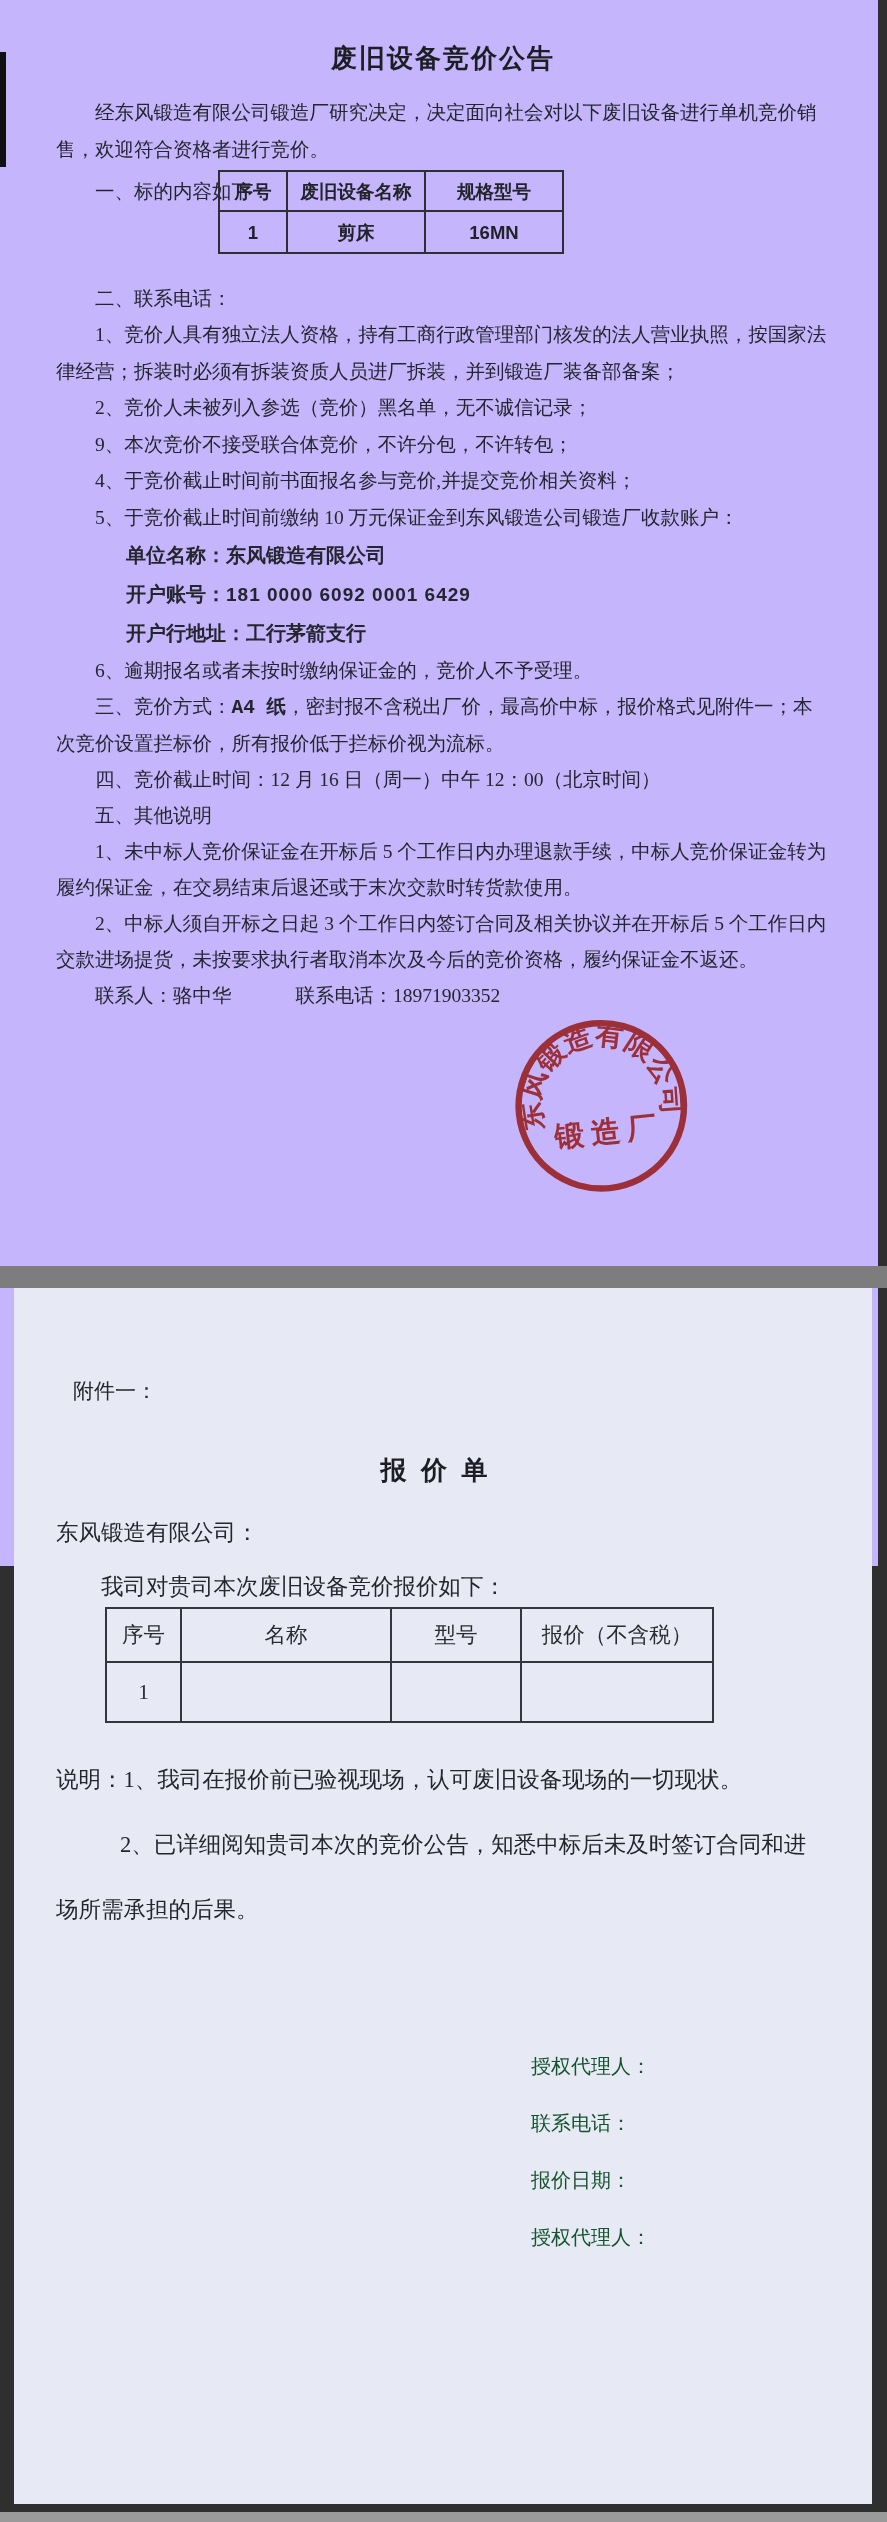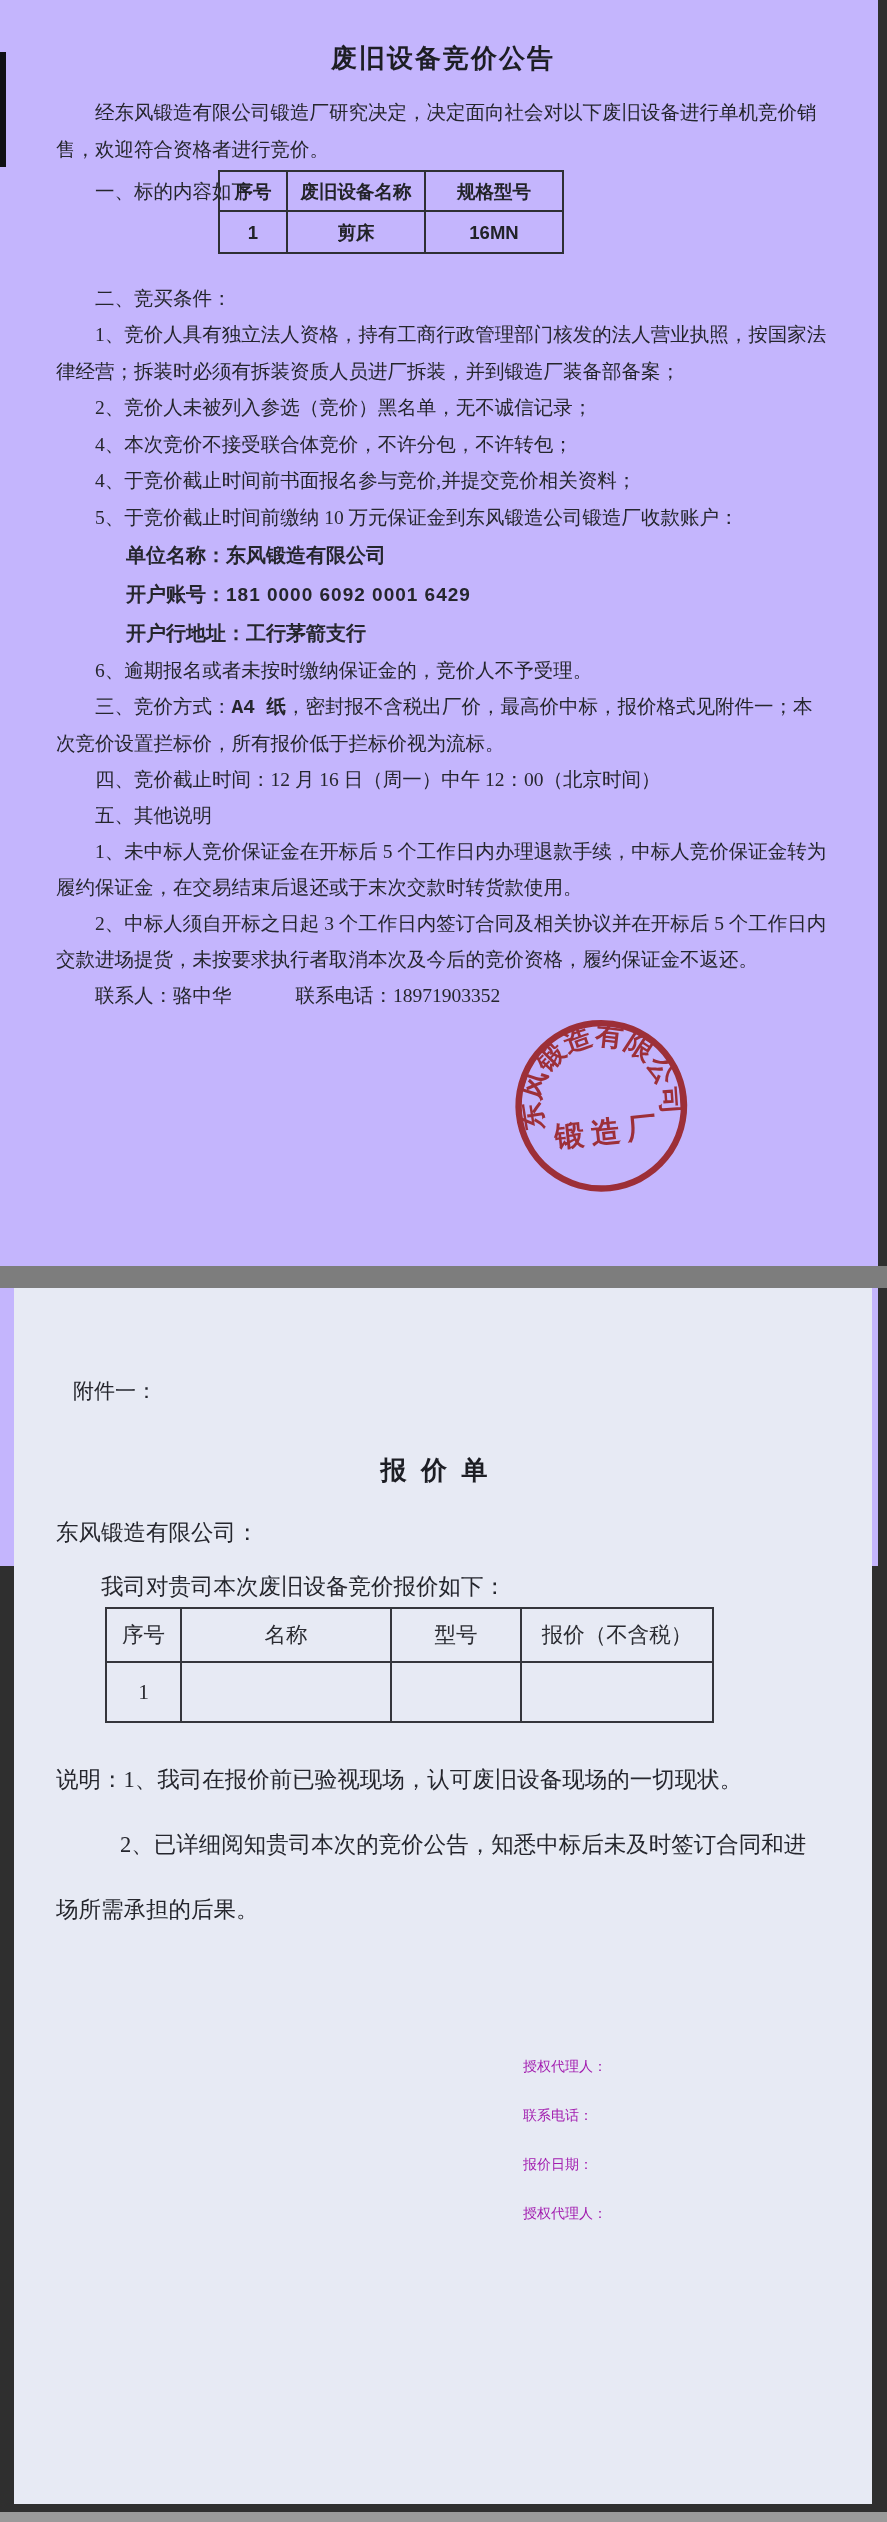--- a/index.html
+++ b/index.html
@@ -49,21 +49,21 @@
   table.quote th{height:52px;}
   table.quote td{height:58px;}
   table.quote th:nth-child(1),table.quote td:nth-child(1){width:73px;}
   table.quote th:nth-child(2),table.quote td:nth-child(2){width:208px;}
   table.quote th:nth-child(3),table.quote td:nth-child(3){width:128px;}
   table.quote th:nth-child(4),table.quote td:nth-child(4){width:190px;}
   .remarks{margin-top:24px;}
   .remarks p{margin:0;line-height:65px;}
   .remark-2{text-indent:64px;}
   .footer-fields{margin:100px 0 0 467px;}
-  .footer-fields p{margin:0;line-height:49px;font-size:14px;color:#a21caf;}
+  .footer-fields p{margin:8px;line-height:49px;font-size:20px;color:#14532d;}
 </style>
 </head>
 <body>
 
 <div class="shot">
 
   <div class="page1">
     <div class="edge-mark"></div>
     <div class="p1-content">
       <h1 class="doc-title">废旧设备竞价公告</h1>
@@ -82,26 +82,26 @@
           <tbody>
               <tr>
                 <td>1</td>
                 <td>剪床</td>
                 <td>16MN</td>
               </tr>
             </tbody>
         </table>
       </div>
 
-      <p class="para">二、竞买条件：</p>
+      <p class="para">二、联系电话：</p>
 
       <div class="cond-list">
           <p>1、竞价人具有独立法人资格，持有工商行政管理部门核发的法人营业执照，按国家法律经营；拆装时必须有拆装资质人员进厂拆装，并到锻造厂装备部备案；</p>
           <p>2、竞价人未被列入参选（竞价）黑名单，无不诚信记录；</p>
-          <p>4、本次竞价不接受联合体竞价，不许分包，不许转包；</p>
+          <p>9、本次竞价不接受联合体竞价，不许分包，不许转包；</p>
           <p>4、于竞价截止时间前书面报名参与竞价,并提交竞价相关资料；</p>
           <p>5、于竞价截止时间前缴纳 10 万元保证金到东风锻造公司锻造厂收款账户：</p>
         </div>
 
       <div class="account">
         <p style="margin:0">单位名称：东风锻造有限公司</p>
         <p style="margin:0"><span>开户账号：</span><span class="num">181 0000 6092 0001 6429</span></p>
         <p style="margin:0">开户行地址：工行茅箭支行</p>
       </div>
 

